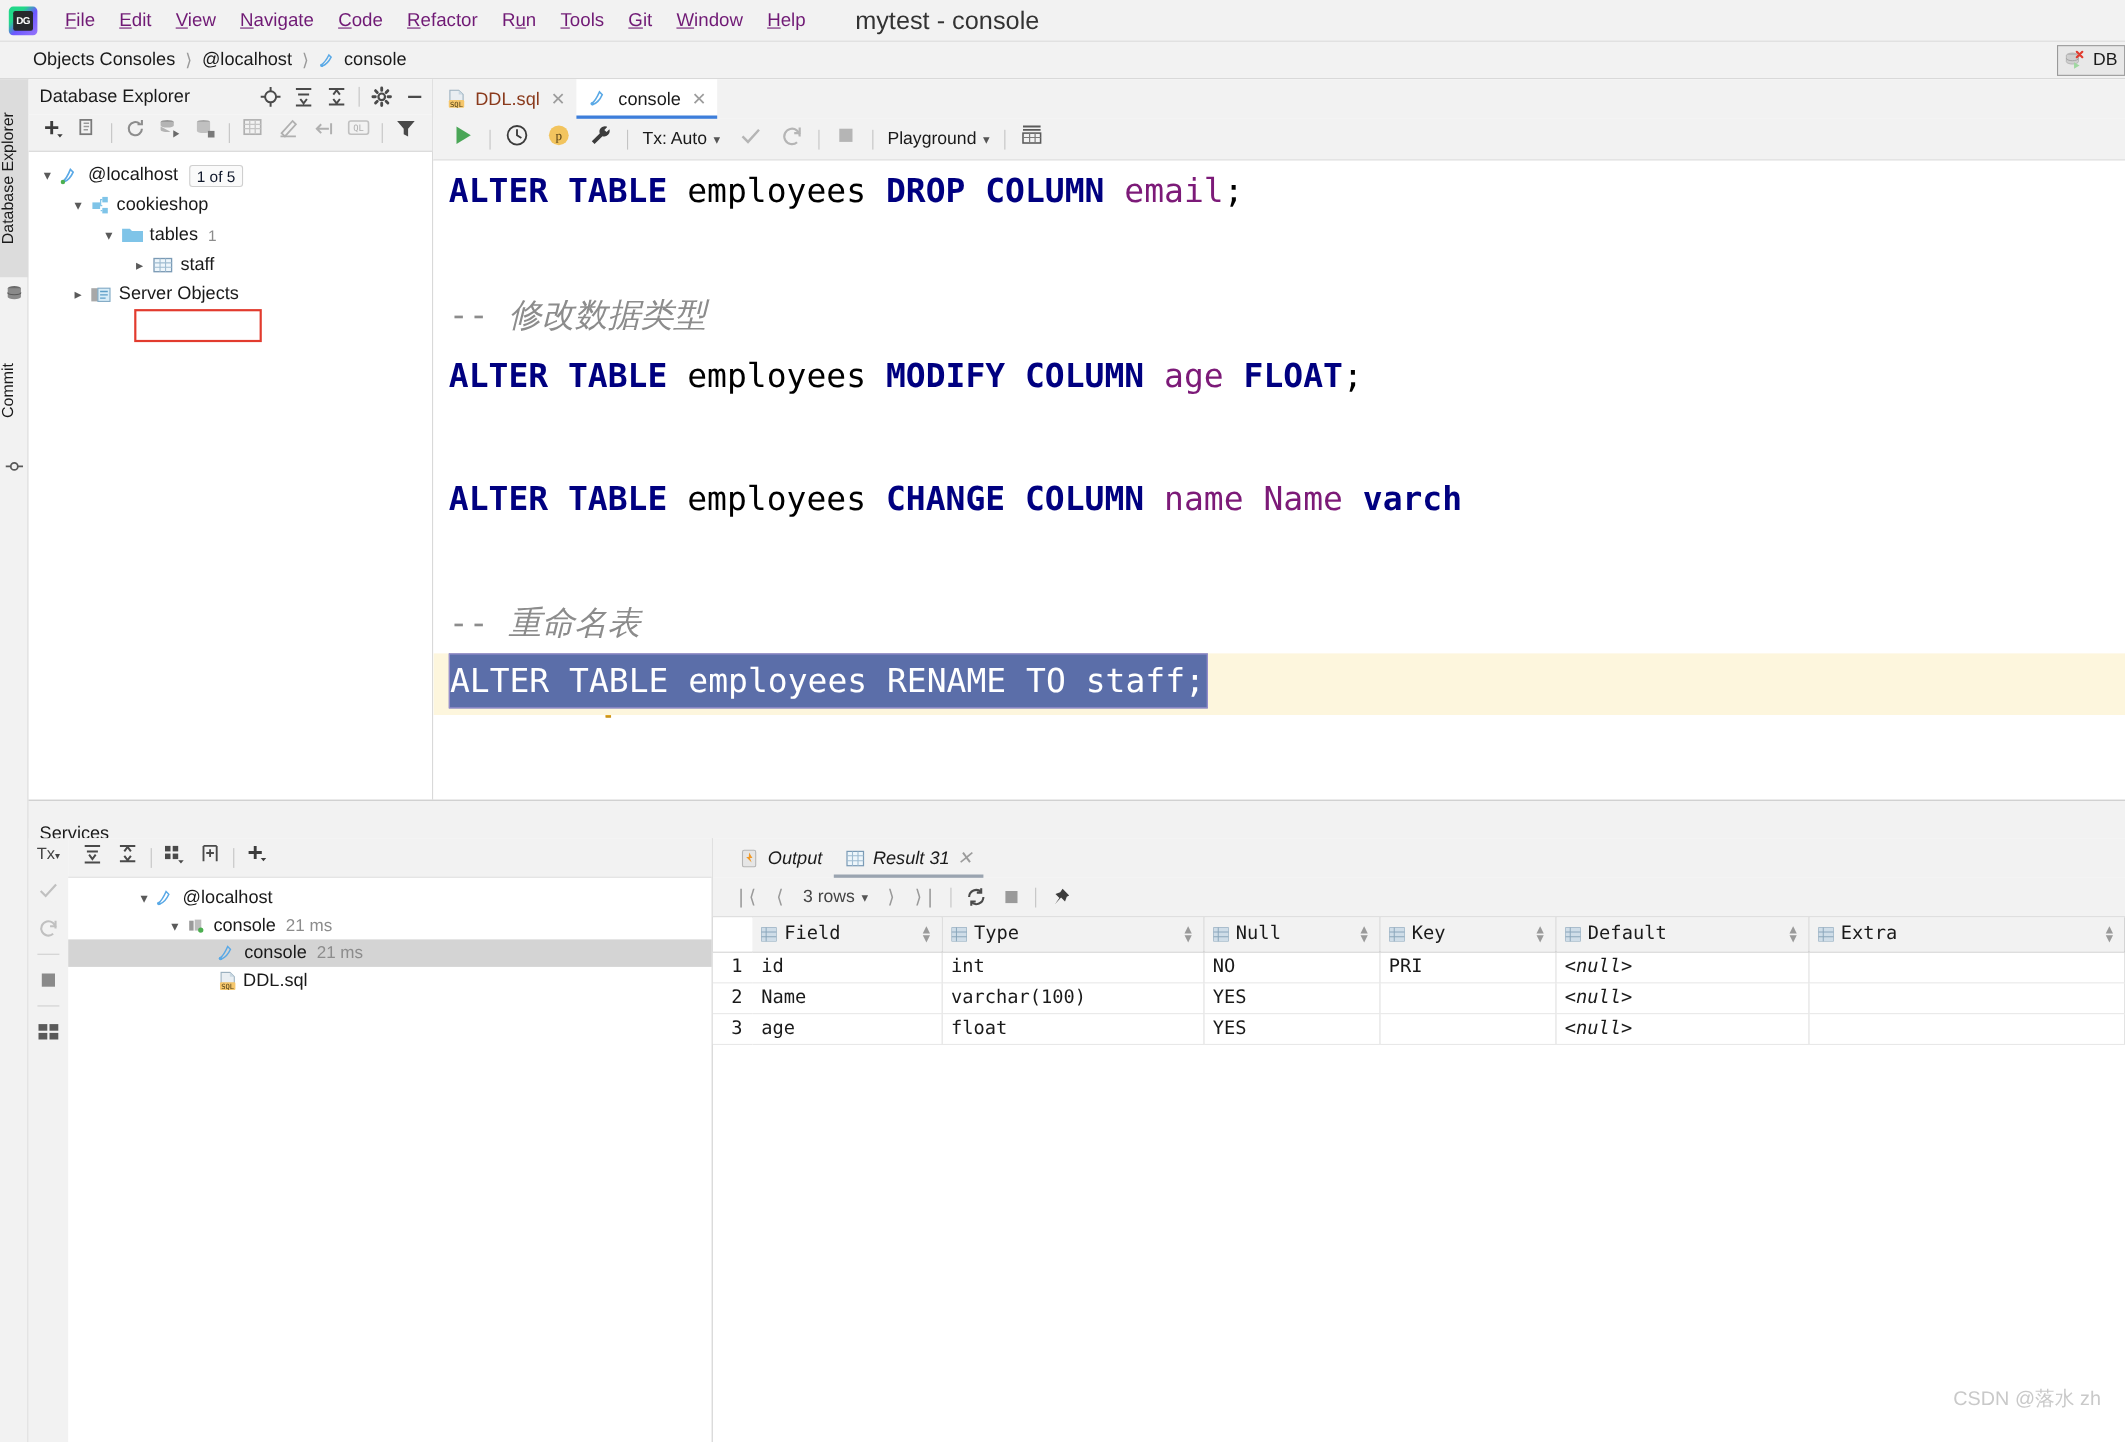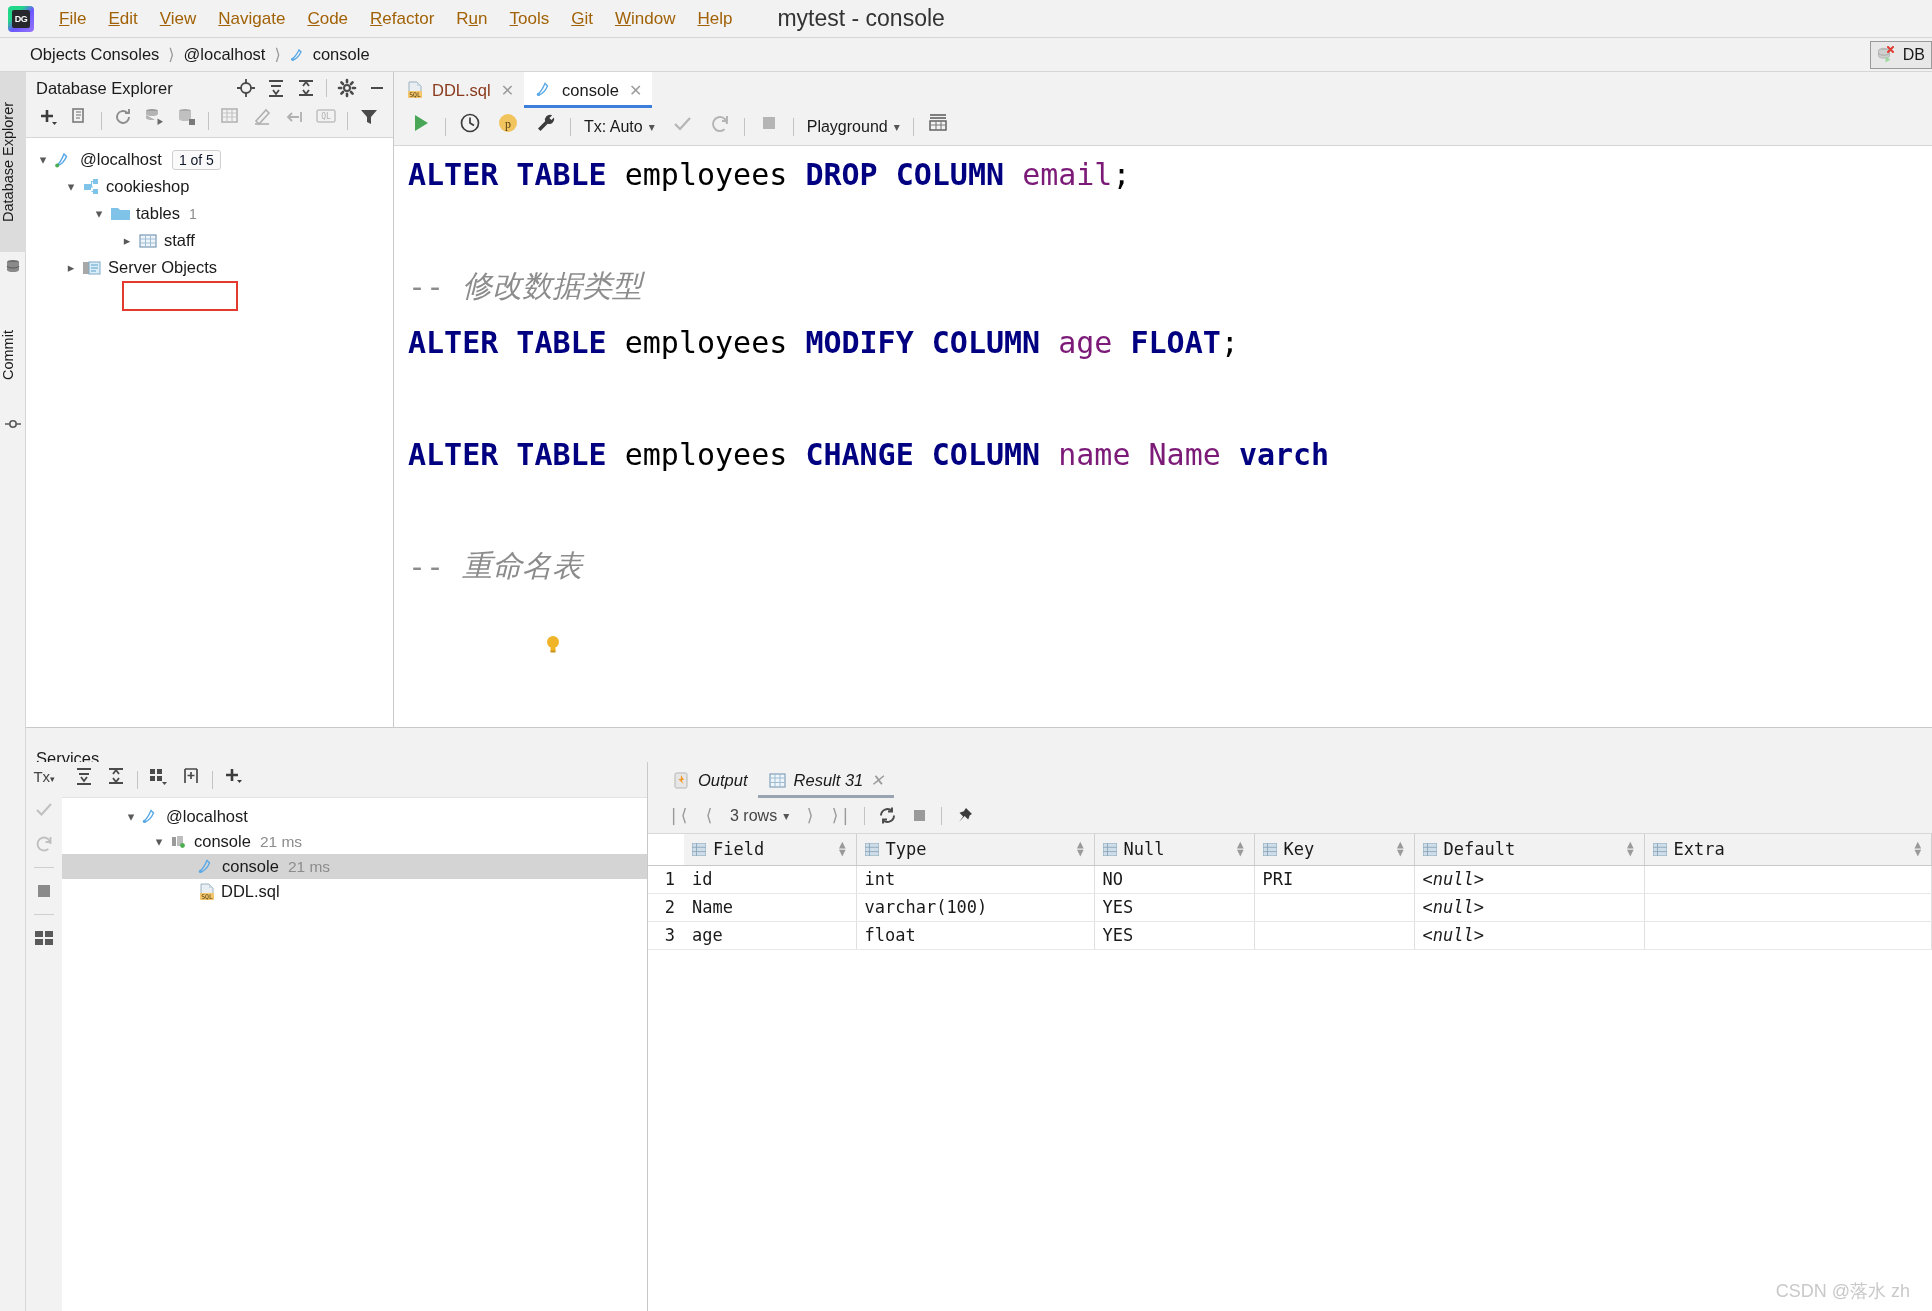--- a/index.html
+++ b/index.html
@@ -24,21 +24,21 @@
     background: linear-gradient(135deg,#21d789 0%, #21d789 30%, #6b57ff 55%, #9775fa 100%);
     flex: 0 0 auto;
   }
   .dg-logo .inner {
     position: absolute; left: 4px; top: 4px; right: 4px; bottom: 4px;
     background: #27282c; border-radius: 2px; color: #fff; font-size: 9px;
     font-family: "Liberation Sans", sans-serif; font-weight: bold;
     display: flex; align-items: center; justify-content: center; letter-spacing: -0.5px;
   }
   .menu-item {
-    font-size: 17px; color: #a16207; padding: 3px 11px; cursor: default;
+    font-size: 17px; color: #701a75; padding: 3px 11px; cursor: default;
     white-space: nowrap;
   }
   .menu-item u { text-decoration: underline; }
   .win-title {
     font-size: 23px; color: #333; margin-left: 34px; white-space: nowrap;
   }
 
   
   .navbar {
     position: absolute; left: 0; top: 38px; width: 1932px; height: 34px;
@@ -221,21 +221,21 @@
   .grid td.rownum {
     text-align: right; padding-right: 9px; padding-left: 0; color: #1a1a1a;
     background: #ffffff; border-right: none; width: 36px;
   }
   .nullv { color: #9a9a9a; font-style: italic; }
   .grid-icon {
     width: 14px; height: 13px; display:inline-block; position: relative; flex: 0 0 auto;
   }
 
   .watermark {
-    position: absolute; right: 22px; bottom: 8px;
+    position: absolute; right: 22px; bottom: 28px;
     font-size: 18px; color: #c9c9c9; font-family: "Liberation Sans", sans-serif;
   }
 
   
   svg { display: block; }
 </style>
 </head>
 <body>
 
 <div class="app">
@@ -585,20 +585,23 @@
         <div class="cline" style="position:relative;"><span class="cmt-dash">-- </span><span class="cmt">重命名表</span>
           <span class="bulb">
             <svg width="14" height="20" viewBox="0 0 14 20">
                 <circle cx="7" cy="8" r="6" fill="#f0b429"></circle>
                 <rect x="4.5" y="13" width="5" height="5" rx="1" fill="#f0b429"></rect>
                 <rect x="4.5" y="16.5" width="5" height="2" fill="#c9931c"></rect>
               </svg>
           </span>
         </div>
 
+        <div class="cline hl" style="position:relative;">
+          <div class="sel-line">ALTER TABLE employees RENAME TO staff;</div>
+        </div>
       </div>
     </div>
   </div>
 
   <div class="services">
     <div class="svc-head">
       <span class="svc-title">Services</span>
     </div>
     <div class="svc-body">
       <div class="svc-vtoolbar">

